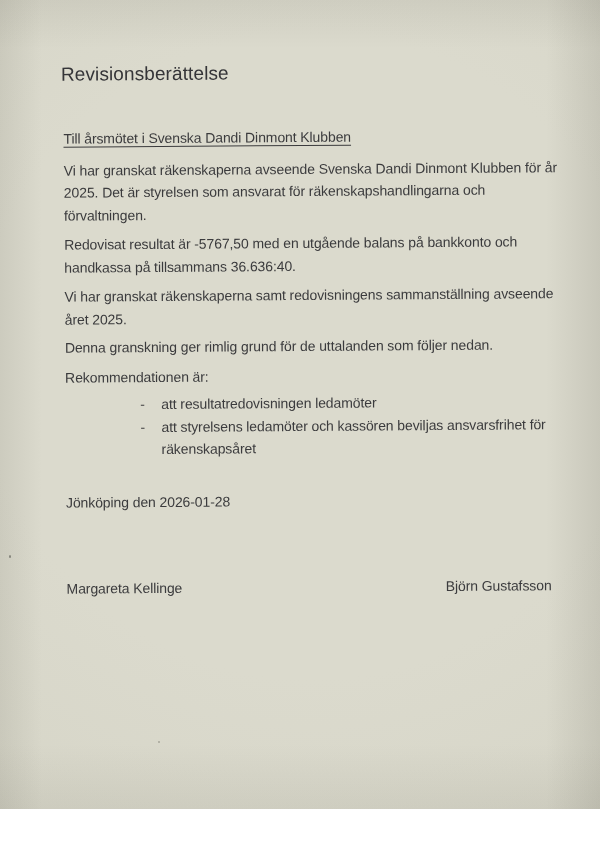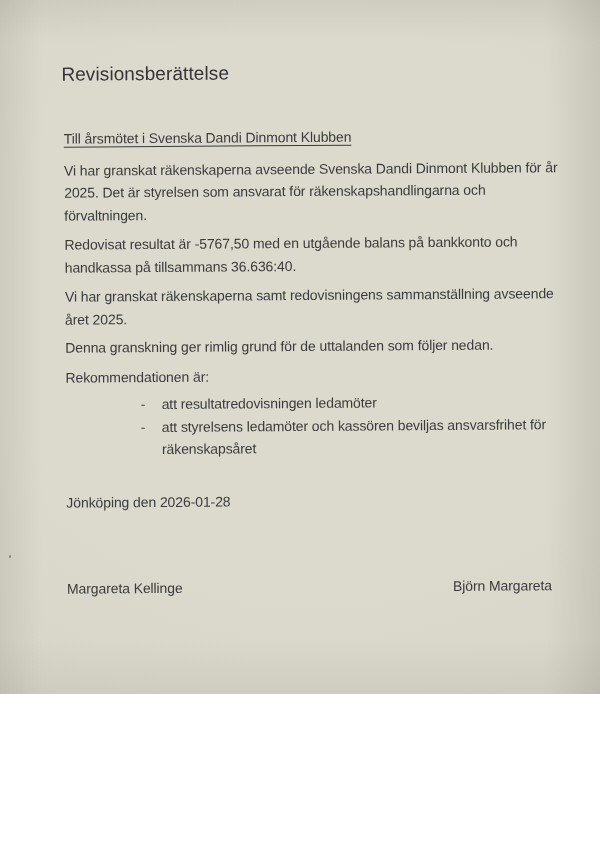--- a/index.html
+++ b/index.html
@@ -10,21 +10,21 @@
     width: 600px;
     height: 850px;
     overflow: hidden;
     font-family: "Liberation Sans", "DejaVu Sans", sans-serif;
     color: var(--ink, #3b3b3d);
   }
   
   .paper {
     position: relative;
     width: 600px;
-    height: 694px;
+    height: 809px;
     background:
       linear-gradient(to right, rgba(86,84,72,0.11), rgba(86,84,72,0) 7%, rgba(86,84,72,0) 91%, rgba(86,84,72,0.14)),
       linear-gradient(to bottom, rgba(86,84,72,0.09), rgba(86,84,72,0) 6%, rgba(86,84,72,0) 92%, rgba(86,84,72,0.08)),
       radial-gradient(145% 105% at 52% 44%, var(--paper, #dbdacd) 38%, #d3d2c4 84%, #c9c8ba 100%);
     overflow: hidden;
   }
   .sheet-content {
     position: absolute;
     top: 0; left: 0; right: 0; bottom: 0;
     padding: 60px 50px 0 65px;
@@ -136,20 +136,20 @@
           <span class="line">att styrelsens ledamöter och kassören beviljas ansvarsfrihet för</span>
           <span class="line">räkenskapsåret</span>
         </span>
       </div>
     </div>
 
     <div class="place-date">Jönköping den 2026-01-28</div>
 
     <div class="sig-row">
       <span class="sig-name">Margareta Kellinge</span>
-      <span class="sig-name">Björn Margareta</span>
+      <span class="sig-name">Björn Gustafsson</span>
     </div>
 
   </div>
 
   <div class="speck speck-1"></div>
   <div class="speck speck-2"></div>
 </div>
 
 </body></html>

